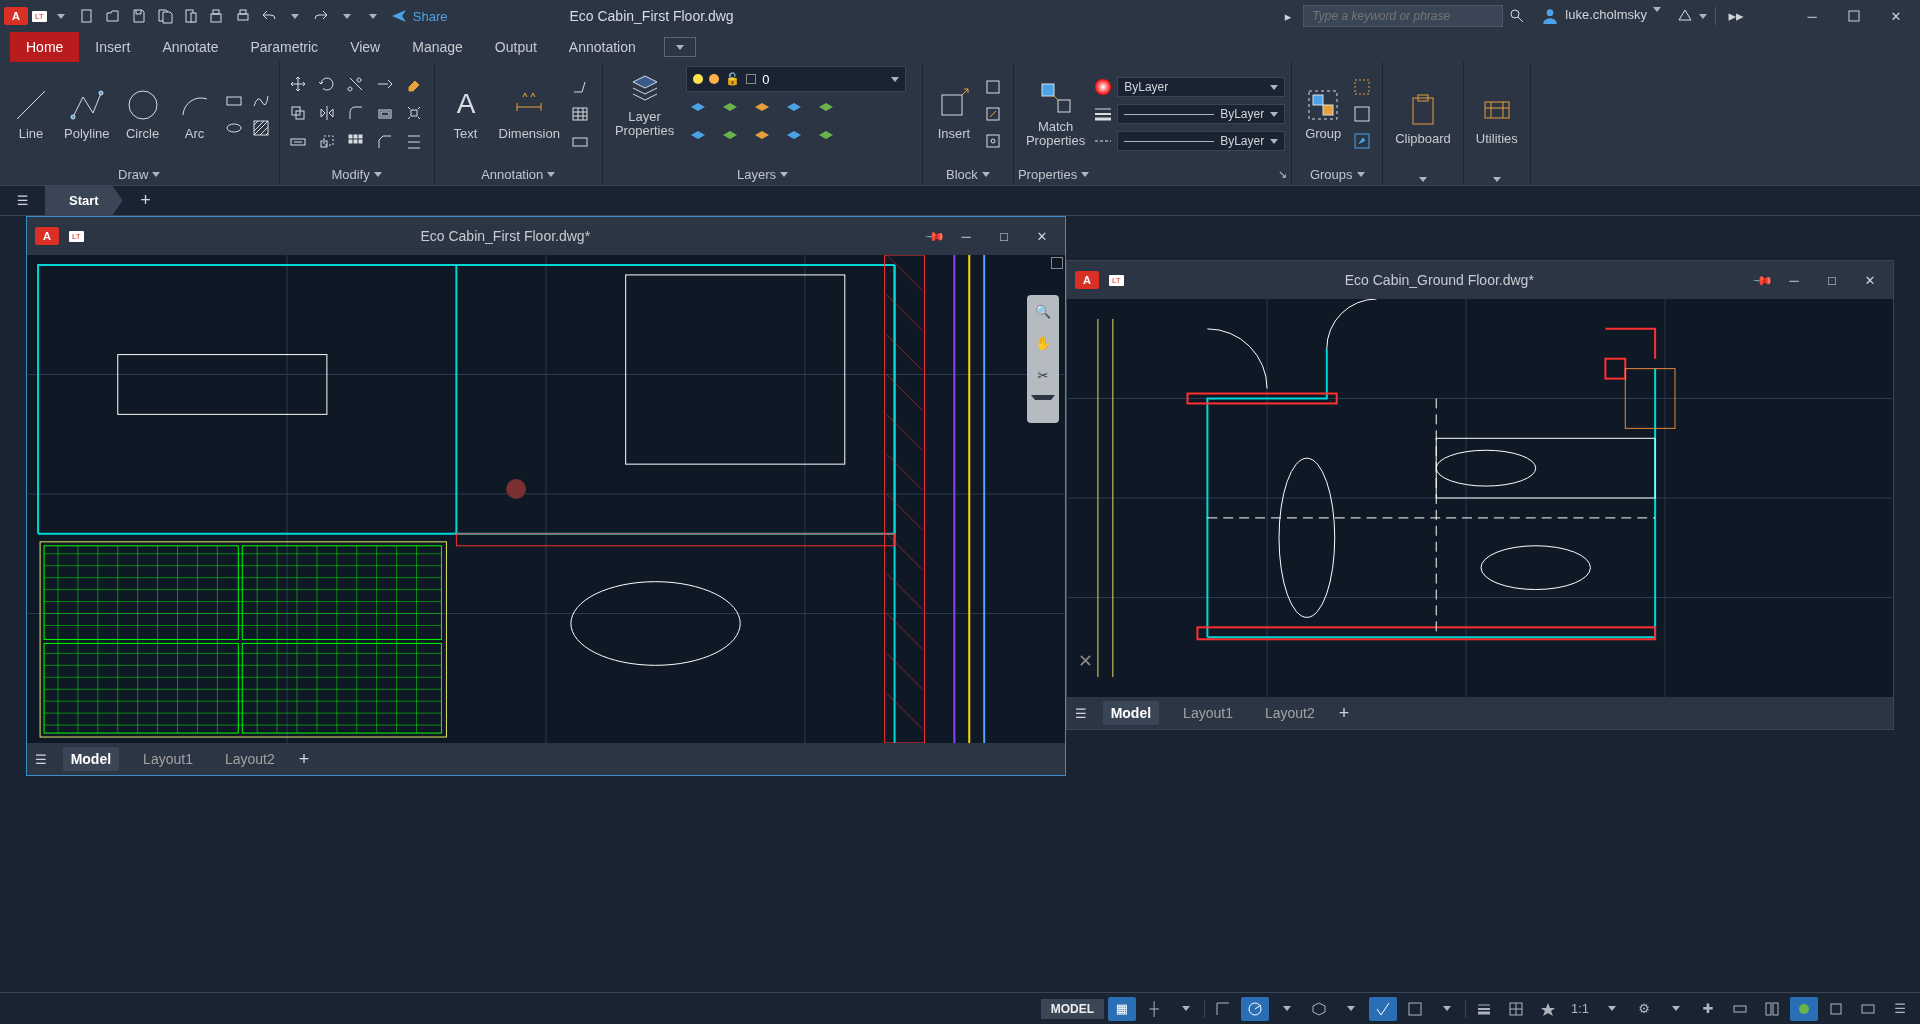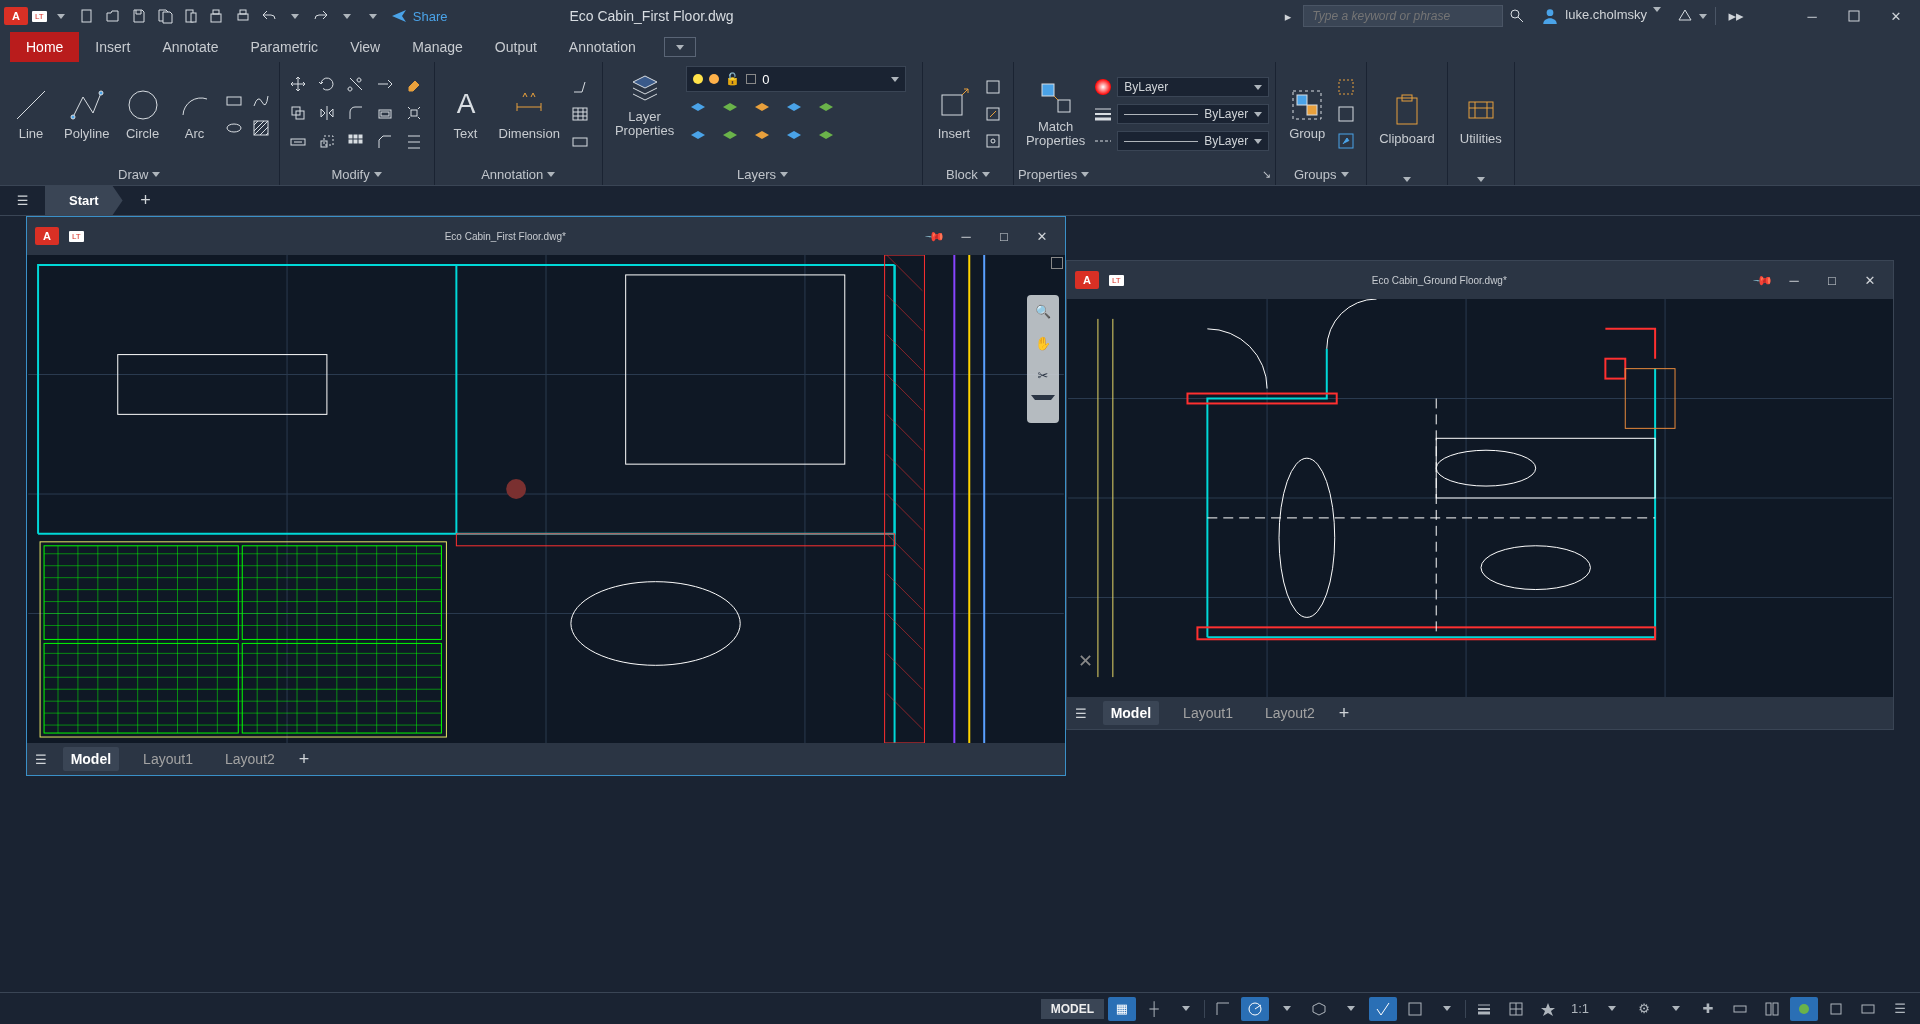--- a/index.html
+++ b/index.html
@@ -32,34 +32,34 @@
 .big-btn { display: flex; flex-direction: column; align-items: center; gap: 4px; padding: 4px 6px; color: #c8ccd1; min-width: 50px; }
 .big-btn svg { width: 36px; height: 36px; }
 .big-btn-label { font-size: 13px; text-align: center; line-height: 1.1; }
 .icon-grid { display: grid; gap: 3px; }
 .icon-cell { width: 24px; height: 24px; display: flex; align-items: center; justify-content: center; }
 .icon-cell svg { width: 18px; height: 18px; }
 
 .layer-dropdown { display: flex; align-items: center; background: #1a2332; border: 1px solid #3a4555; height: 26px; padding: 0 6px; gap: 6px; width: 220px; }
 .dot { width: 10px; height: 10px; border-radius: 50%; }
 .prop-row { display: flex; align-items: center; gap: 4px; height: 24px; }
-.prop-dd { background: #1a2332; border: 1px solid #3a4555; padding: 2px 6px; width: 152px; display:flex; align-items:center; justify-content:space-between; font-size:12px;}
+.prop-dd { background: #1a2332; border: 1px solid #3a4555; padding: 2px 6px; width: 168px; display:flex; align-items:center; justify-content:space-between; font-size:12px;}
 
 
 .start-bar { height: 30px; background: #1a2332; display: flex; align-items: stretch; border-bottom:1px solid #3a4555;}
 .start-ham { width: 45px; display: flex; align-items: center; justify-content: center; }
 .start-tab { background: #3a4555; padding: 0 24px; display: flex; align-items: center; font-weight: bold; color: #fff; clip-path: polygon(0 0, calc(100% - 10px) 0, 100% 50%, calc(100% - 10px) 100%, 0 100%);}
 .start-plus { width: 30px; display: flex; align-items: center; justify-content: center; font-size: 18px; margin-left:8px;}
 
 
 .workspace { position: relative; height: 730px; background: #1a2332; }
 .doc-window { position: absolute; background: #1a2332; border: 1px solid #3a90c8; display: flex; flex-direction: column; }
 .doc-window.inactive { border-color: #3a4555; }
 .doc-title { height: 38px; background: #2b3544; display: flex; align-items: center; padding: 0 8px; gap: 8px; }
-.doc-title-text { flex: 1; text-align: center; color: #c8ccd1; font-size: 10px; }
+.doc-title-text { flex: 1; text-align: center; color: #c8ccd1; font-size: 14px; }
 .doc-canvas { flex: 1; background: #0f1825; position: relative; overflow: hidden; }
 .doc-footer { height: 32px; background: #2b3544; display: flex; align-items: center; padding: 0 8px; gap: 16px; }
 .footer-tab { color: #a3a3a3; font-size: 14px; padding: 4px 8px; }
 .footer-tab.active { color: #fff; font-weight: bold; background:#3a4555; border-radius:2px;}
 .nav-widget { position: absolute; right: 6px; top: 40px; width: 32px; background: rgba(200,205,210,0.9); border-radius: 4px; padding: 4px; display: flex; flex-direction: column; gap: 8px; align-items: center; }
 .nav-widget div { width: 24px; height: 24px; display: flex; align-items: center; justify-content: center; color: #2b3544; }
 
 
 .status-bar { position: absolute; bottom: 0; left: 0; right: 0; height: 32px; background: #1a2332; display: flex; align-items: center; padding: 0 6px; gap: 4px; border-top:1px solid #3a4555;}
 .status-spacer { flex: 1; }

